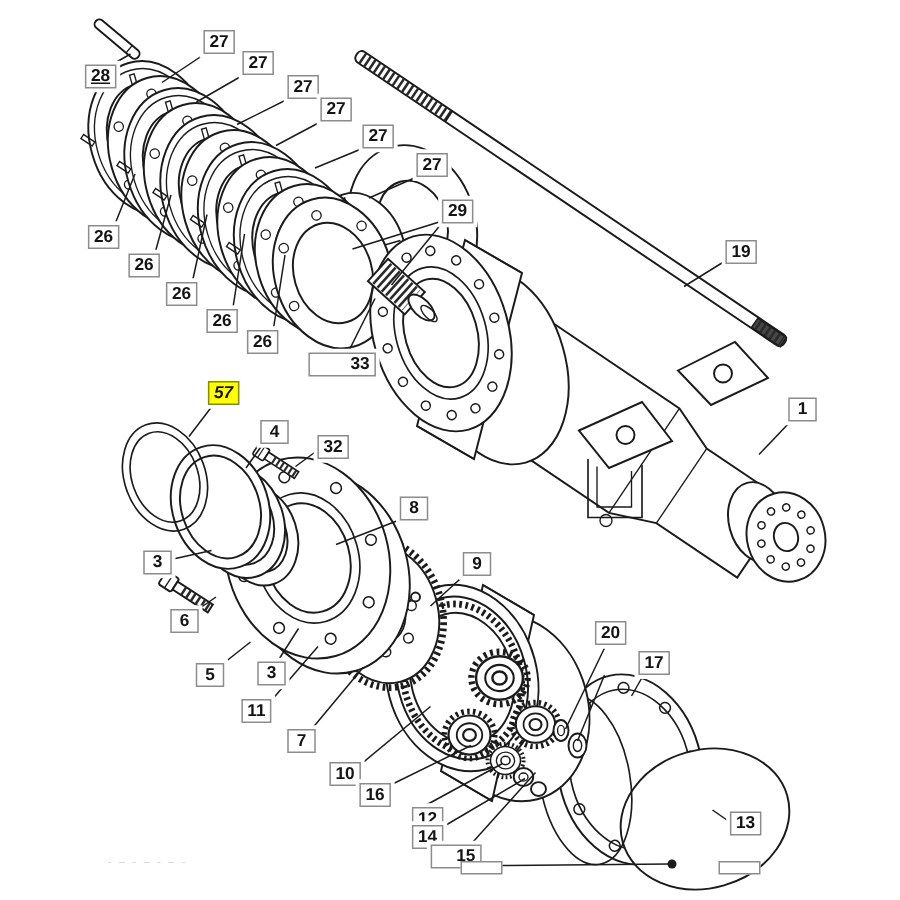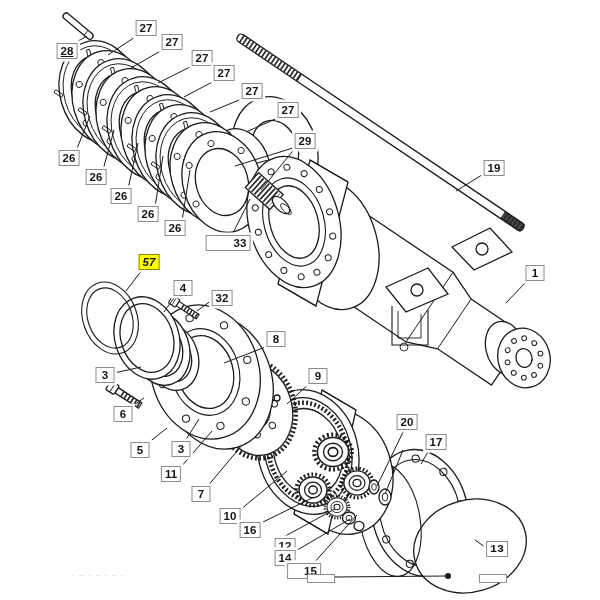--- a/index.html
+++ b/index.html
@@ -376,16 +376,16 @@
     <div class="part-label" style="left: 276px; top: 339px;">8</div>
     <div class="part-label" style="left: 318px; top: 376px;">9</div>
     <div class="part-label" style="left: 230px; top: 516px;">10</div>
     <div class="part-label" style="left: 250px; top: 530px;">16</div>
     <div class="part-label" style="left: 269px; top: 546px; margin-left: 16px;">12</div>
     <div class="part-label" style="left: 285px; top: 558px;">14</div>
     <div class="part-label" style="left: 304px; top: 571px; padding-left: 16px;">15</div>
     <div class="part-label" style="left: 407px; top: 422px;">20</div>
     <div class="part-label" style="left: 404px; top: 442px; margin-left: 32px;">20</div>
     <div class="part-label" style="left: 436px; top: 442px;">17</div>
-    <div class="part-label" style="left: 497px; top: 549px; font-family: Liberation Mono, monospace;">13</div>
+    <div class="part-label" style="left: 497px; top: 549px;">13</div>
     <div class="part-label partial" style="left: 321px; top: 574px; width: 20px; height: 7px;"></div>
     <div class="part-label partial" style="left: 493px; top: 574px; width: 20px; height: 7px;"></div>
   </div>
 
 </body></html>

